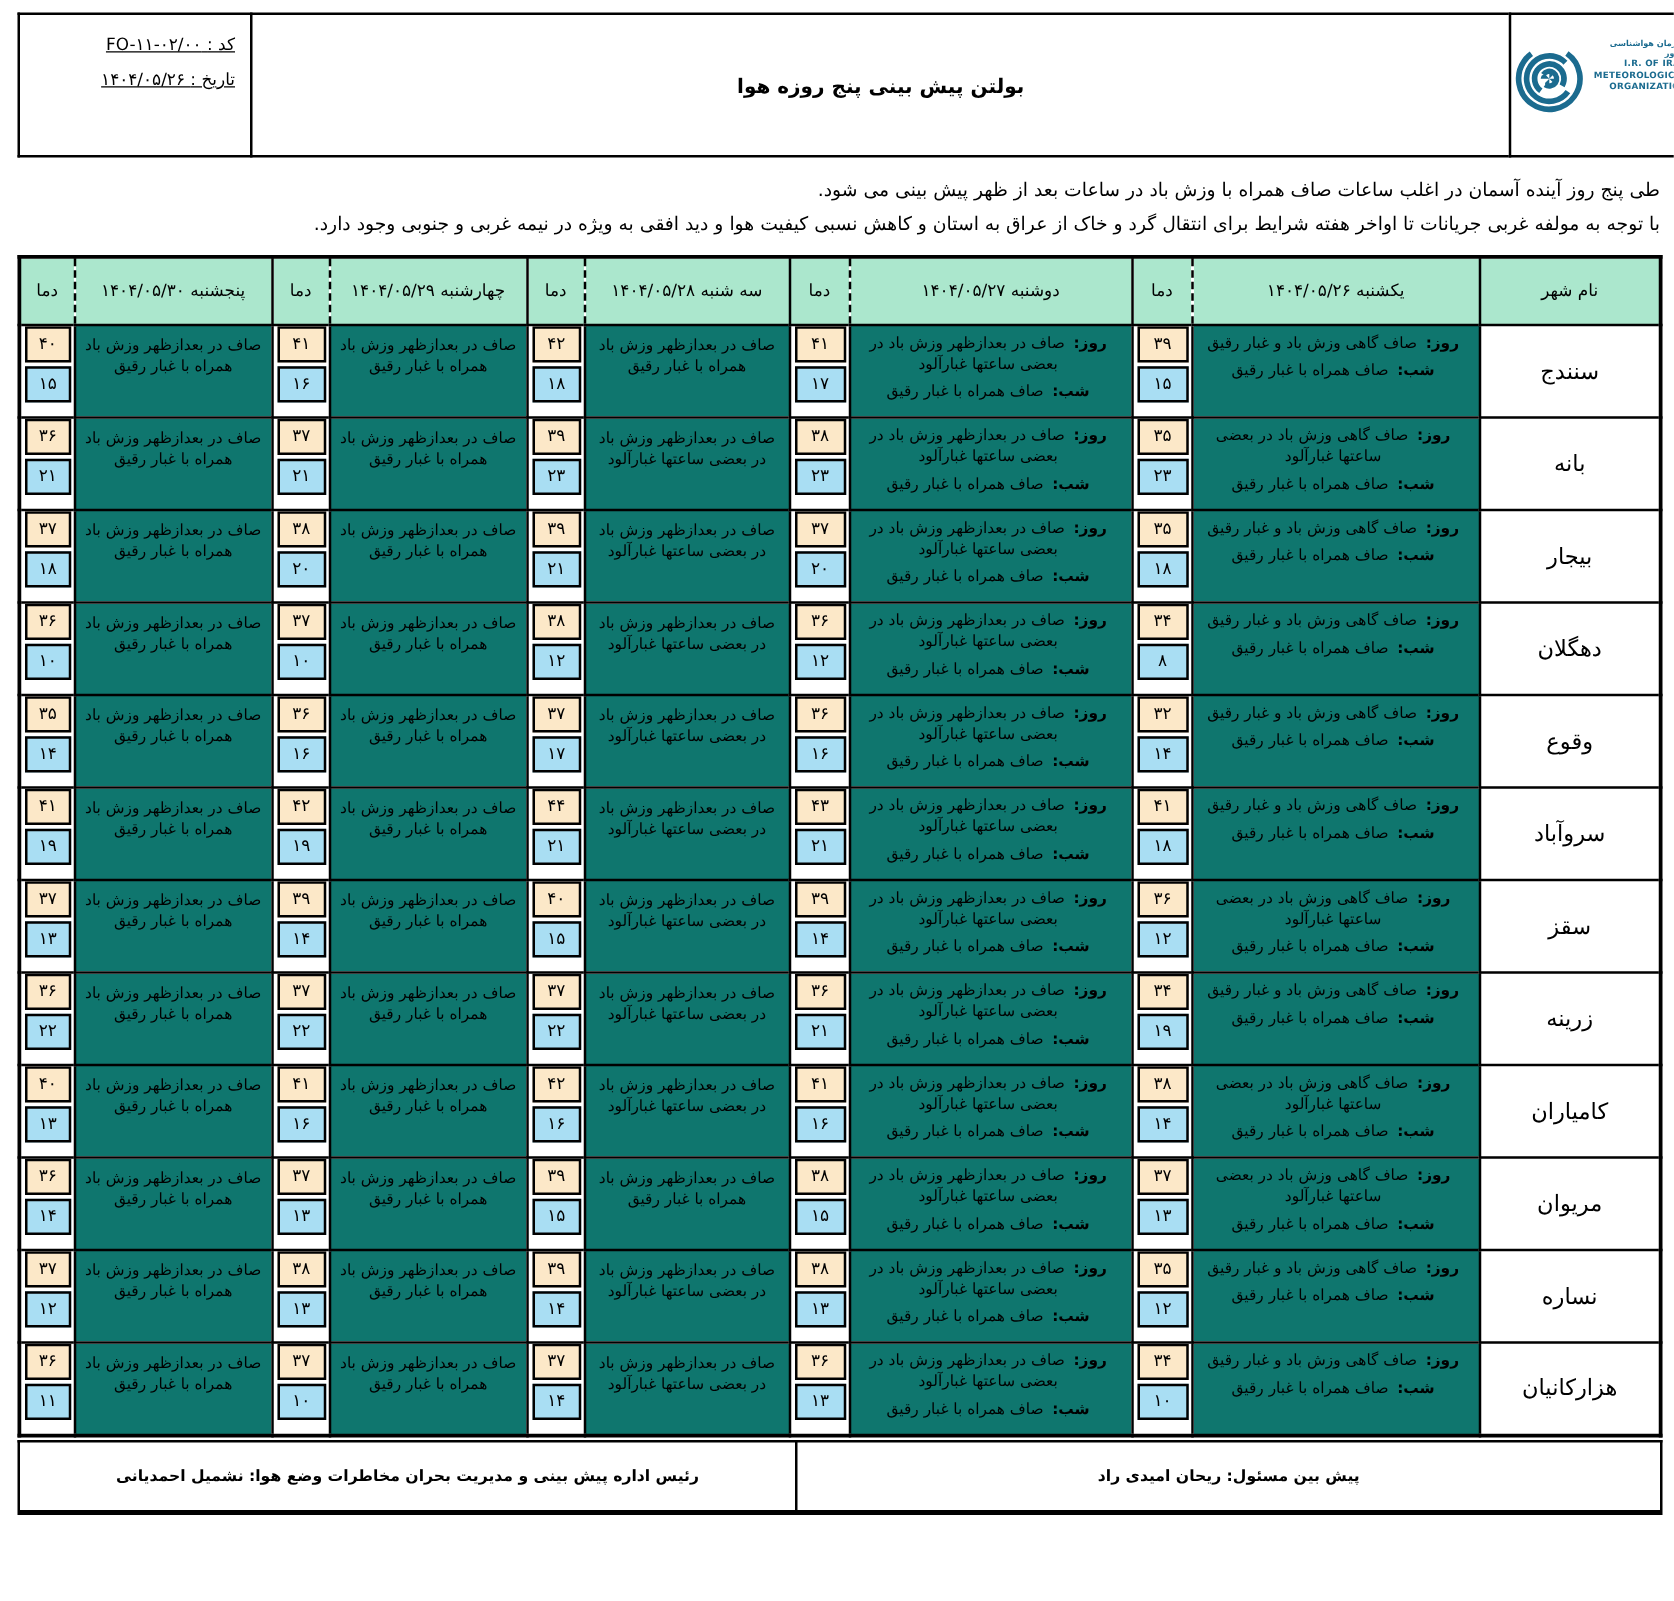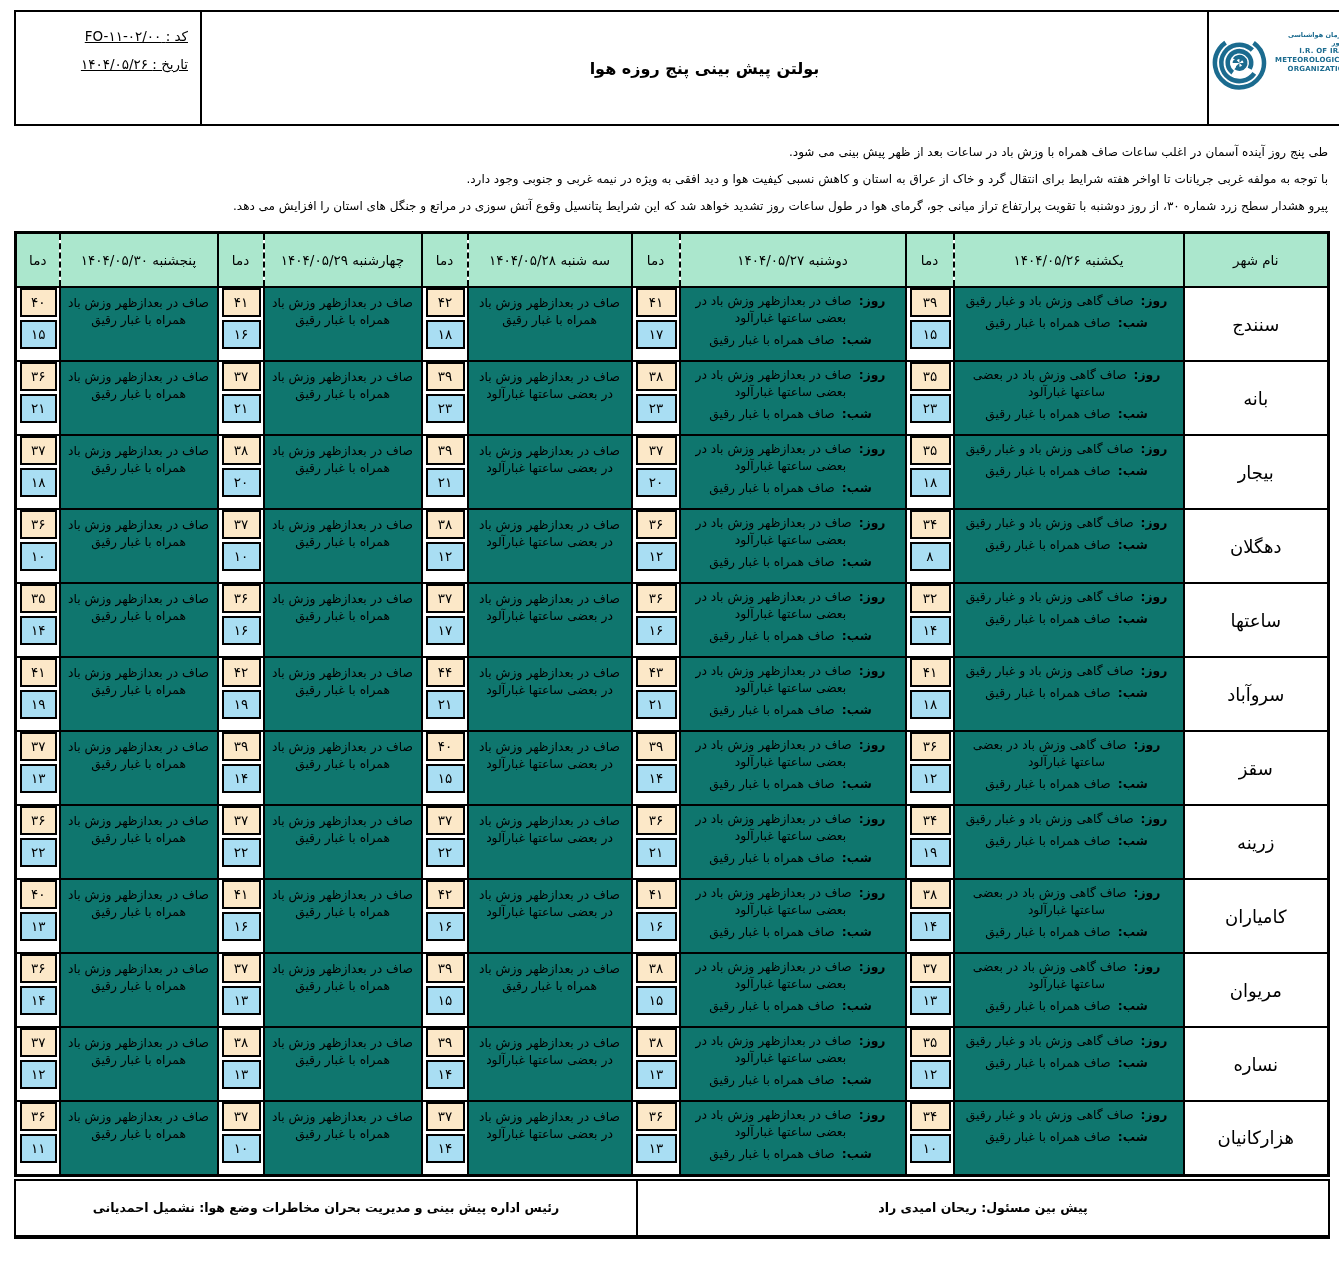--- a/index.html
+++ b/index.html
@@ -15,21 +15,21 @@
   .hs-code{width:160px;padding:10px 12px;font-size:13.5px;line-height:28px;text-align:right;text-decoration:underline;}
   .hs-title .t{font-weight:bold;font-size:16px;}
   .logo-wrap{display:flex;justify-content:center;align-items:flex-start;gap:2px;padding-top:6px;}
   .logo-text{text-align:right;margin-top:12px;line-height:1.25;}
   .logo-text .fa{font-size:6.5px;font-weight:bold;}
   .logo-text .en{font-size:7px;font-weight:bold;letter-spacing:.2px;}
 
   
   .intro{direction:rtl;text-align:right;margin:13px 2px 0 0;}
   .intro .heading{font-weight:bold;font-size:14.5px;line-height:26px;margin:0;}
-  .intro p{font-size:12px;line-height:27px;margin:0;}
+  .intro p{font-size:15px;line-height:27px;margin:0;}
   .intro .note{font-size:11.5px;margin-top:7px;}
 
   
   .mt{width:1316px;margin-top:11px;table-layout:fixed;direction:rtl;border:3px solid #000;}
   .mt td{border:2px solid #000;overflow:hidden;}
   .mt thead td{background:#abe7cd;height:50px;text-align:center;font-size:13.5px;vertical-align:middle;}
   .mt thead td.h-day{border-left-style:dashed;}
   .mt thead td.h-temp{border-right-style:dashed;}
   .mt tbody tr{height:74px;}
   .mt td.city{text-align:center;vertical-align:middle;font-size:18px;background:#fff;}
@@ -93,21 +93,20 @@
           <span dir="ltr">۱۴۰۴/۰۵/۲۶</span>
         </div>
       </td>
     </tr>
   </tbody>
     </table>
 
   <div class="intro">
     <p>طی پنج روز آینده آسمان در اغلب ساعات صاف همراه با وزش باد در ساعات بعد از ظهر پیش بینی می شود.</p>
     <p>با توجه به مولفه غربی جریانات تا اواخر هفته شرایط برای انتقال گرد و خاک از عراق به استان و کاهش نسبی کیفیت هوا و دید افقی به ویژه در نیمه غربی و جنوبی  وجود دارد.</p>
-    <p>پیرو هشدار سطح زرد شماره ۳۰، از روز دوشنبه با تقویت پرارتفاع تراز میانی جو، گرمای هوا در طول ساعات روز تشدید خواهد شد که این شرایط پتانسیل وقوع آتش سوزی در مراتع و جنگل های استان را افزایش می دهد.</p>
   </div>
 
   <table class="mt">
     <colgroup>
       <col style="width:145px">
         <col style="width:230px">
         <col style="width:48px">
       <col style="width:226px">
         <col style="width:48px">
         <col style="width:164px">
@@ -287,21 +286,21 @@
           </td>
           <td class="desc single">
             <div>صاف در بعدازظهر وزش باد همراه با غبار رقیق</div>
           </td>
           <td class="tcell">
             <div class="thi">۳۶</div>
             <div class="tlo">۱۰</div>
           </td>
         </tr>
         <tr>
-          <td class="city">ساعتها</td>
+          <td class="city">وقوع</td>
           <td class="desc">
             <div class="ln"><b>روز:</b> <span>صاف گاهی وزش باد و غبار رقیق</span></div>
             <div class="ln night"><b>شب:</b> <span>صاف همراه با غبار رقیق</span></div>
           </td>
           <td class="tcell">
             <div class="thi">۳۲</div>
             <div class="tlo">۱۴</div>
           </td>
           <td class="desc">
             <div class="ln"><b>روز:</b> <span>صاف در بعدازظهر وزش باد در بعضی ساعتها غبارآلود</span></div>

